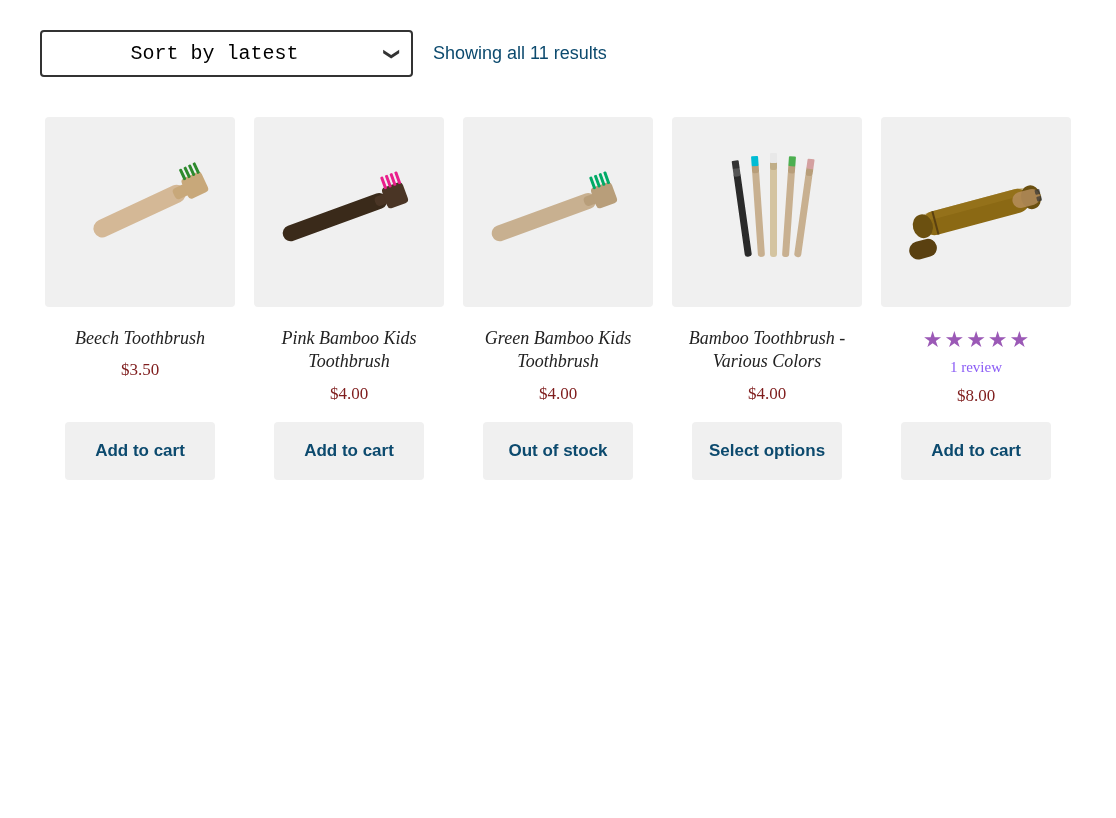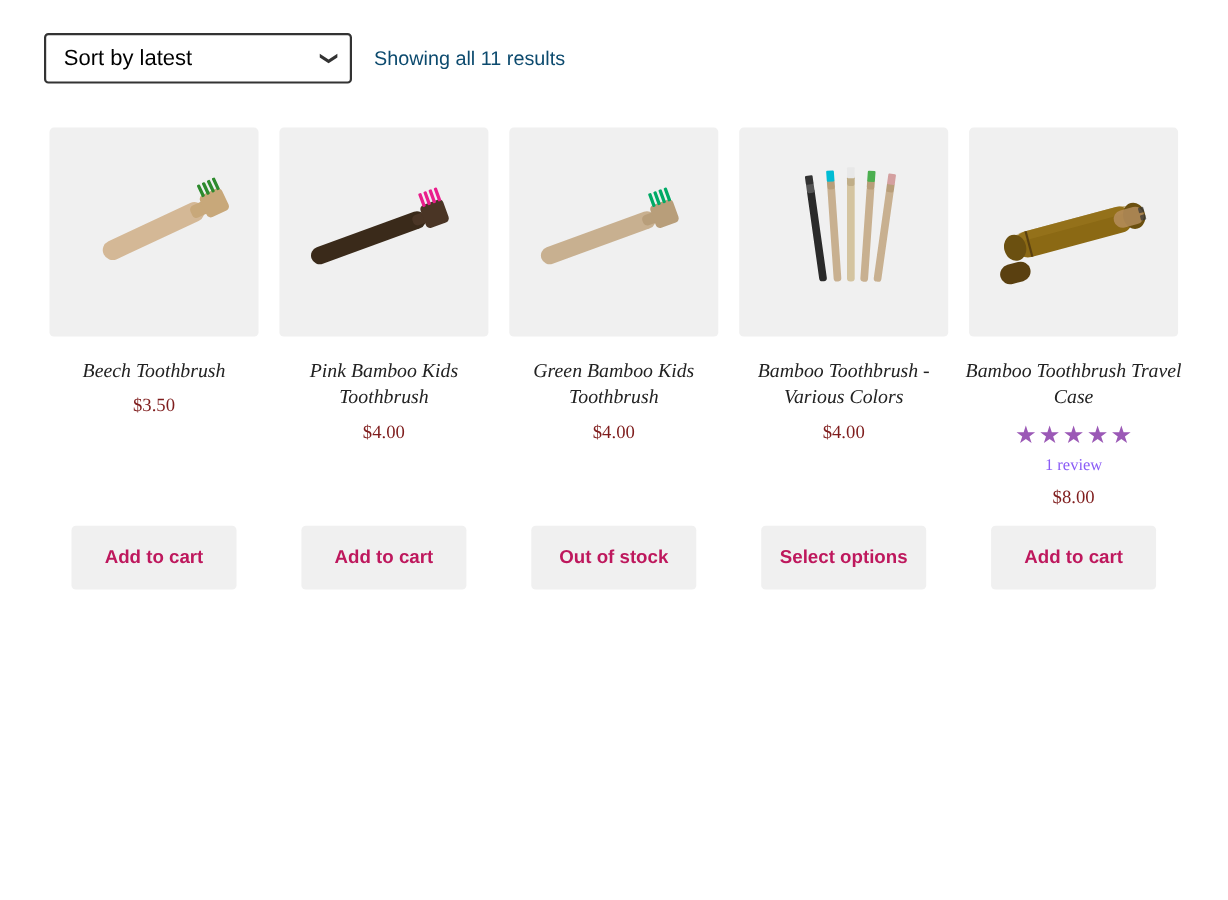--- a/index.html
+++ b/index.html
@@ -22,27 +22,28 @@
       align-items: center;
       gap: 20px;
       margin-bottom: 40px;
     }
 
     .sort-select {
       border: 2px solid #333;
       border-radius: 4px;
       padding: 10px 40px 10px 16px;
       font-size: 20px;
-      font-family: Liberation Sans, sans-serif;
+      font-family: Liberation Mono, monospace;
       background: white;
       appearance: none;
       -webkit-appearance: none;
       cursor: pointer;
       min-width: 280px;
       background-image: none;
+      text-align: center;
     }
 
     .sort-wrapper {
       position: relative;
       display: inline-block;
     }
 
     .sort-wrapper::after {
       content: '❯';
       position: absolute;
@@ -127,21 +128,21 @@
     .action-button {
       width: 150px;
       padding: 18px 10px;
       background: #f0f0f0;
       border: none;
       border-radius: 4px;
       font-size: 17px;
       font-weight: bold;
       font-family: Arial, sans-serif;
       cursor: pointer;
-      color: #be185d;
+      color: #0c4a6e;
       line-height: 1.3;
       margin-top: auto;
     }
 
     .out-of-stock-btn {
       background: #f0f0f0;
       cursor: default;
     }
   </style>
 </head>
@@ -292,21 +293,20 @@
 
           <rect x="142" y="64" width="5" height="5" rx="1" fill="#333" opacity="0.7"></rect>
           <rect x="142" y="71" width="5" height="5" rx="1" fill="#333" opacity="0.7"></rect>
         </g>
 
         <g transform="rotate(-15, 30, 95) translate(-5, 15)">
           <rect x="15" y="82" width="28" height="18" rx="9" fill="#5a4010"></rect>
         </g>
       </svg>
     </div>
-    <div class="product-name">Bamboo Toothbrush Travel Case</div>
     <div class="product-stars">
       <span class="star">★</span>
       <span class="star">★</span>
       <span class="star">★</span>
       <span class="star">★</span>
       <span class="star">★</span>
     </div>
     <div class="review-count">1 review</div>
     <div class="product-price">$8.00</div>
     <button class="action-button">Add to cart</button>

